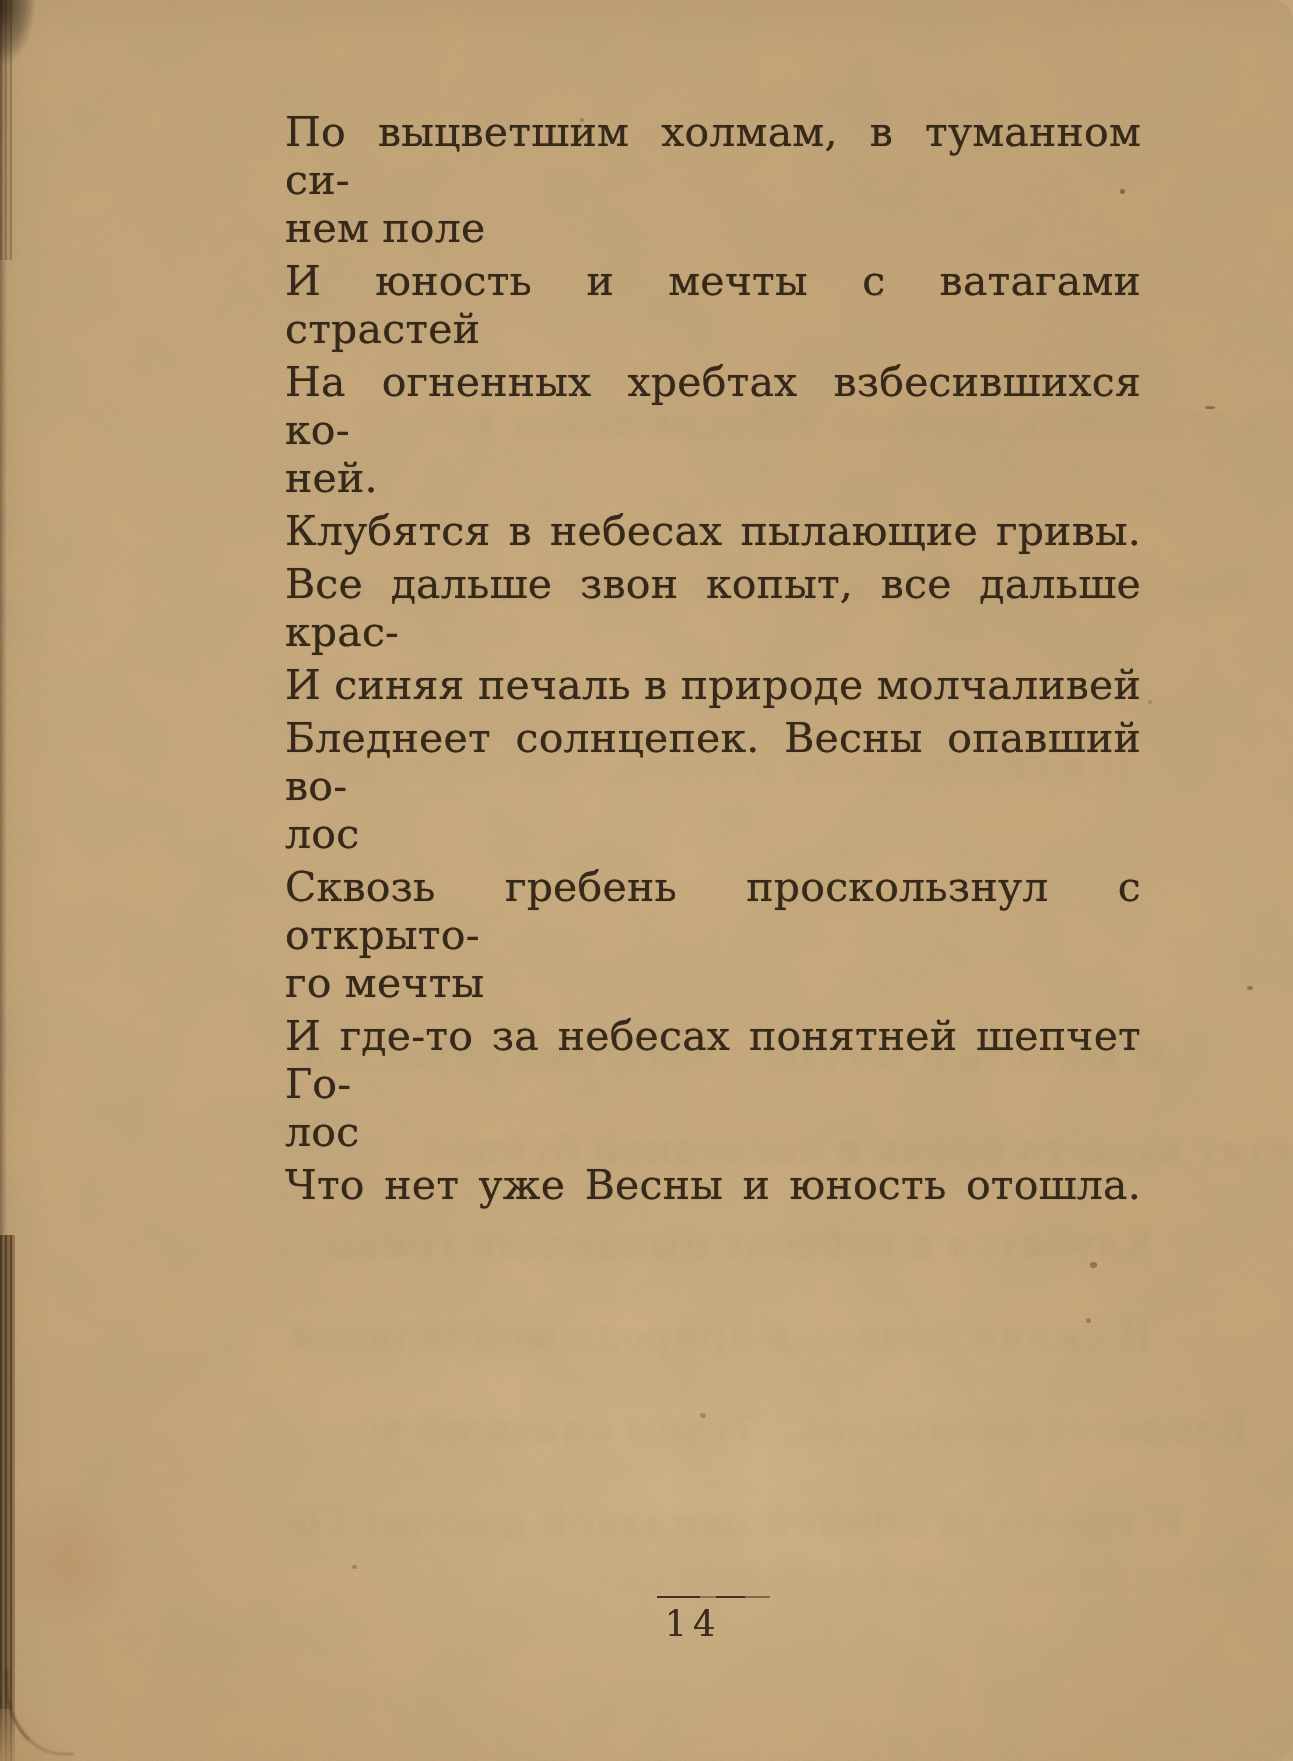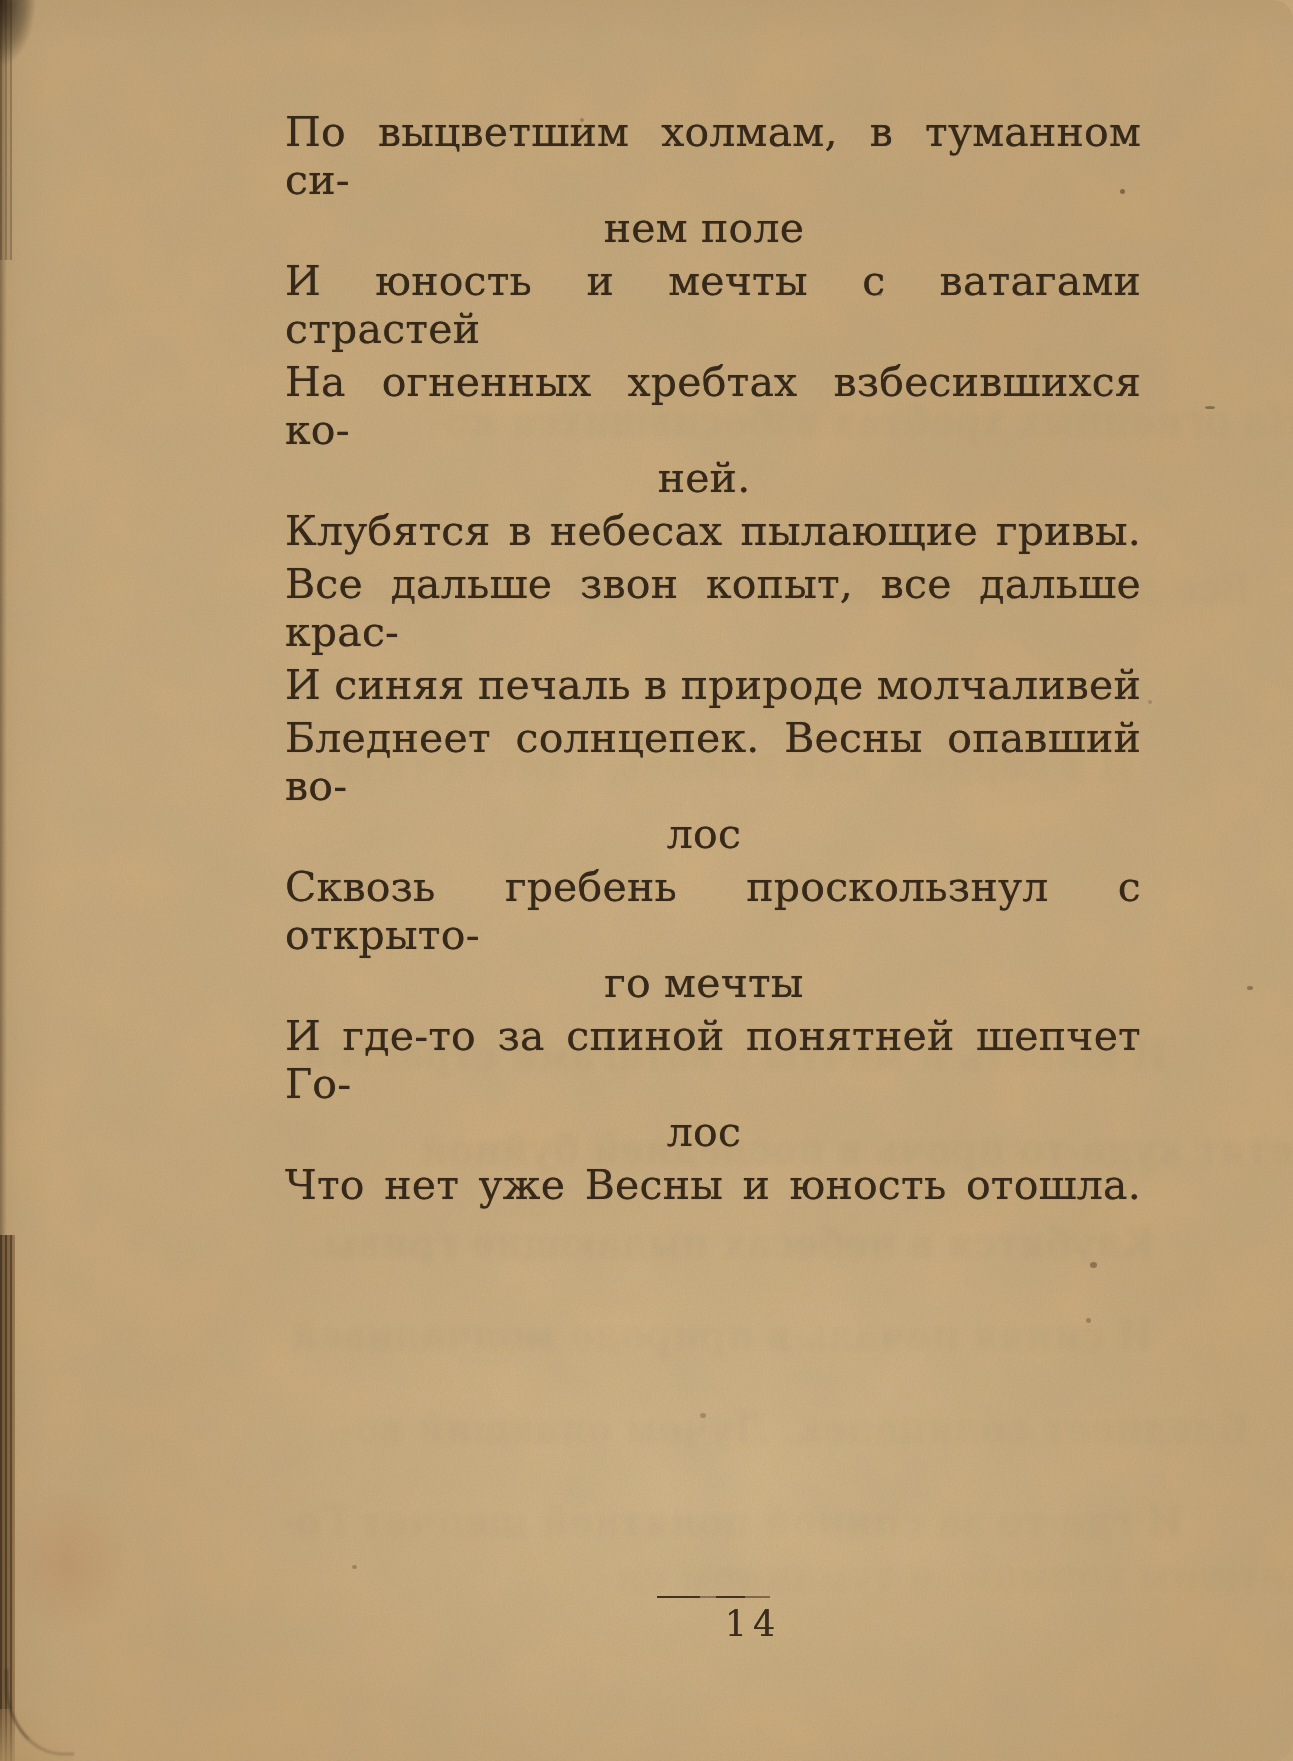--- a/index.html
+++ b/index.html
@@ -69,30 +69,30 @@
 
   
   .poem{
     position:absolute;left:285px;top:108px;width:856px;
     color:#36291a;font-size:41px;letter-spacing:.2px;
     text-shadow:0 0 .7px rgba(54,41,26,.75);
   }
   .verse{margin:0 0 5px 0;}
   .ln{line-height:48px;}
   .ln.main{text-align:justify;text-align-last:justify;}
-  .ln.cont{text-align:center;padding-right:18px;}
+  .ln.cont{text-align:left;padding-right:18px;}
 
   
   .rule{
     position:absolute;left:657px;top:1596px;width:113px;height:2px;
     background:linear-gradient(90deg,#41321f 0 38%, rgba(65,50,31,.45) 38% 52%, #41321f 52% 78%, rgba(65,50,31,.55) 78% 100%);
     filter:blur(.3px);
   }
   .pageno{
-    position:absolute;left:708px;top:1604px;width:90px;
+    position:absolute;left:648px;top:1604px;width:90px;
     text-align:center;color:#3a2c1b;font-size:35px;line-height:40px;letter-spacing:6px;
     text-shadow:0 0 .6px rgba(58,44,27,.7);
   }
 
   .speck{position:absolute;background:#4a3826;border-radius:50%;filter:blur(.5px);}
 </style>
 </head>
 <body>
 
 <div class="page">
@@ -148,21 +148,21 @@
       </div>
       <div class="verse">
         <div class="ln main">Бледнеет солнцепек. Весны опавший во-</div>
         <div class="ln cont">лос</div>
       </div>
       <div class="verse">
         <div class="ln main">Сквозь гребень проскользнул с открыто-</div>
         <div class="ln cont">го мечты</div>
       </div>
       <div class="verse">
-        <div class="ln main">И где-то за спиной понятней шепчет Го-</div>
+        <div class="ln main">И где-то за небесах понятней шепчет Го-</div>
         <div class="ln cont">лос</div>
       </div>
       <div class="verse">
         <div class="ln main">Что нет уже Весны и юность отошла.</div>
       </div>
     </div>
 
   <div class="rule"></div>
   <div class="pageno">14</div>
 

